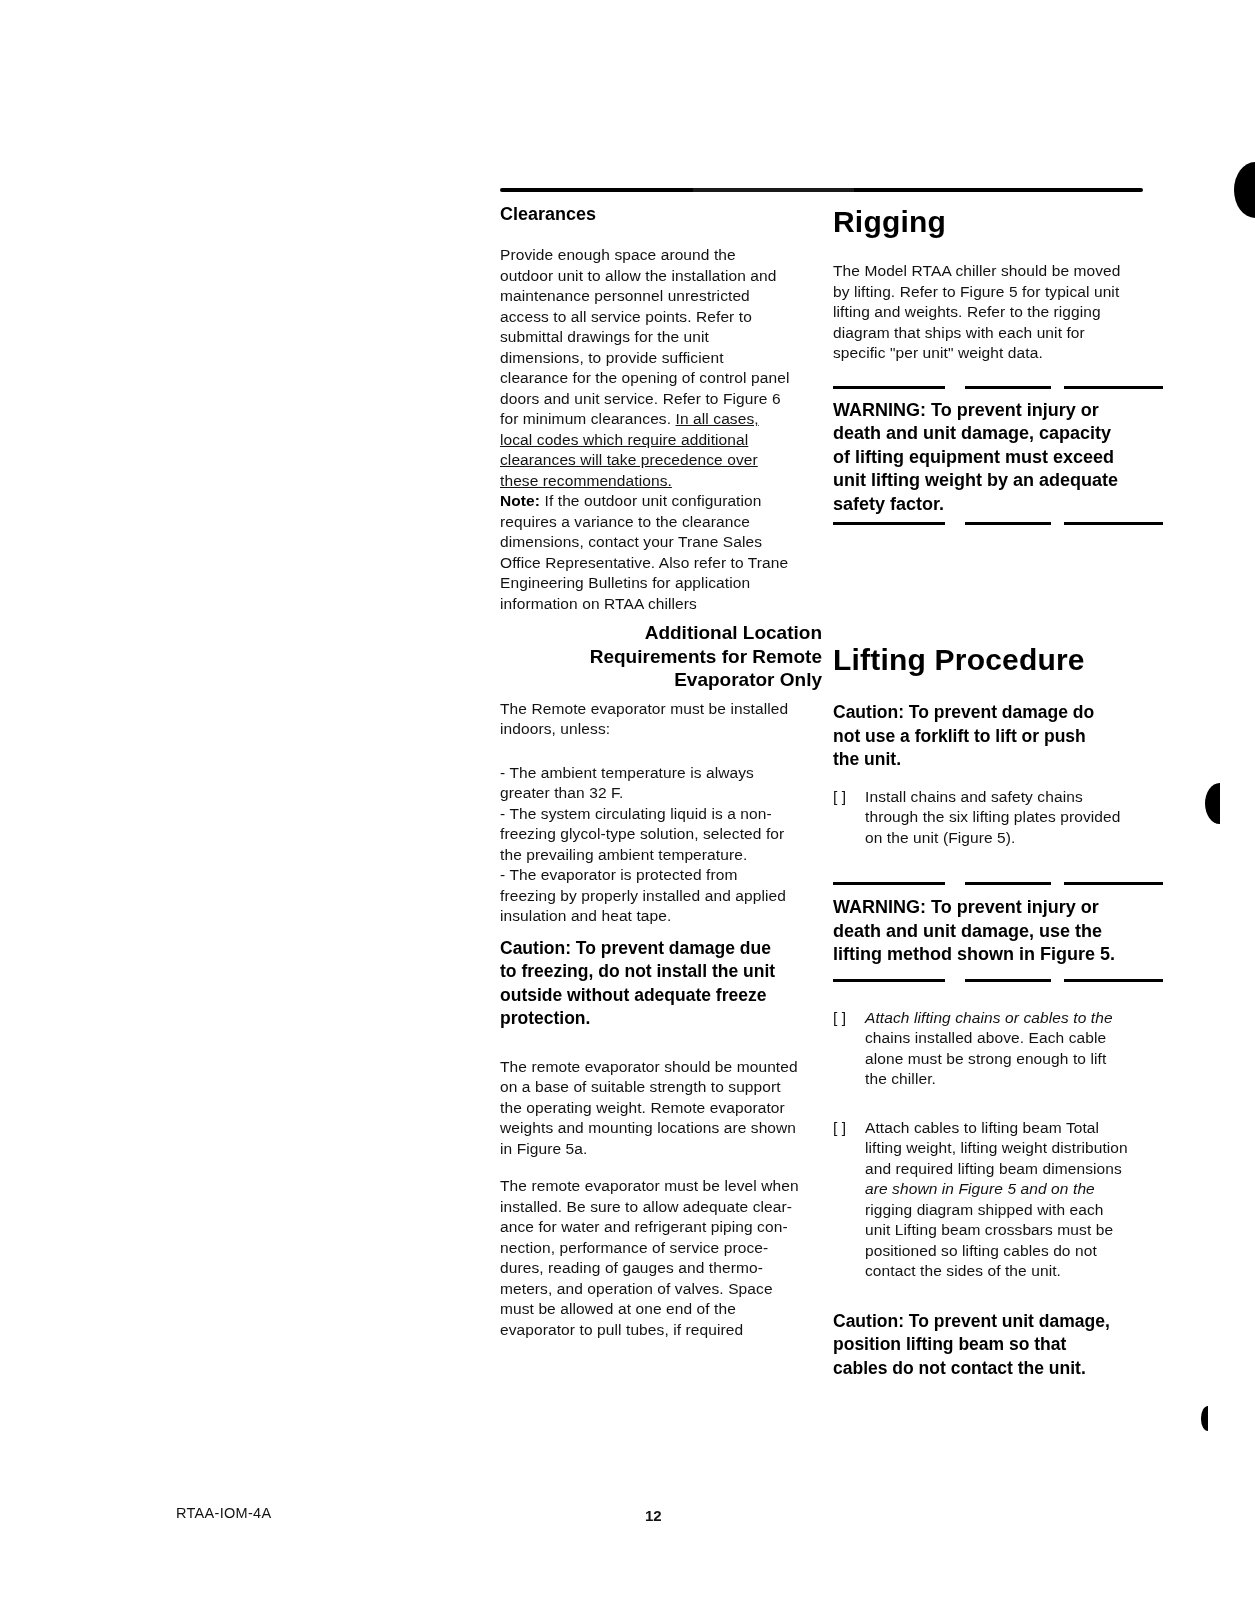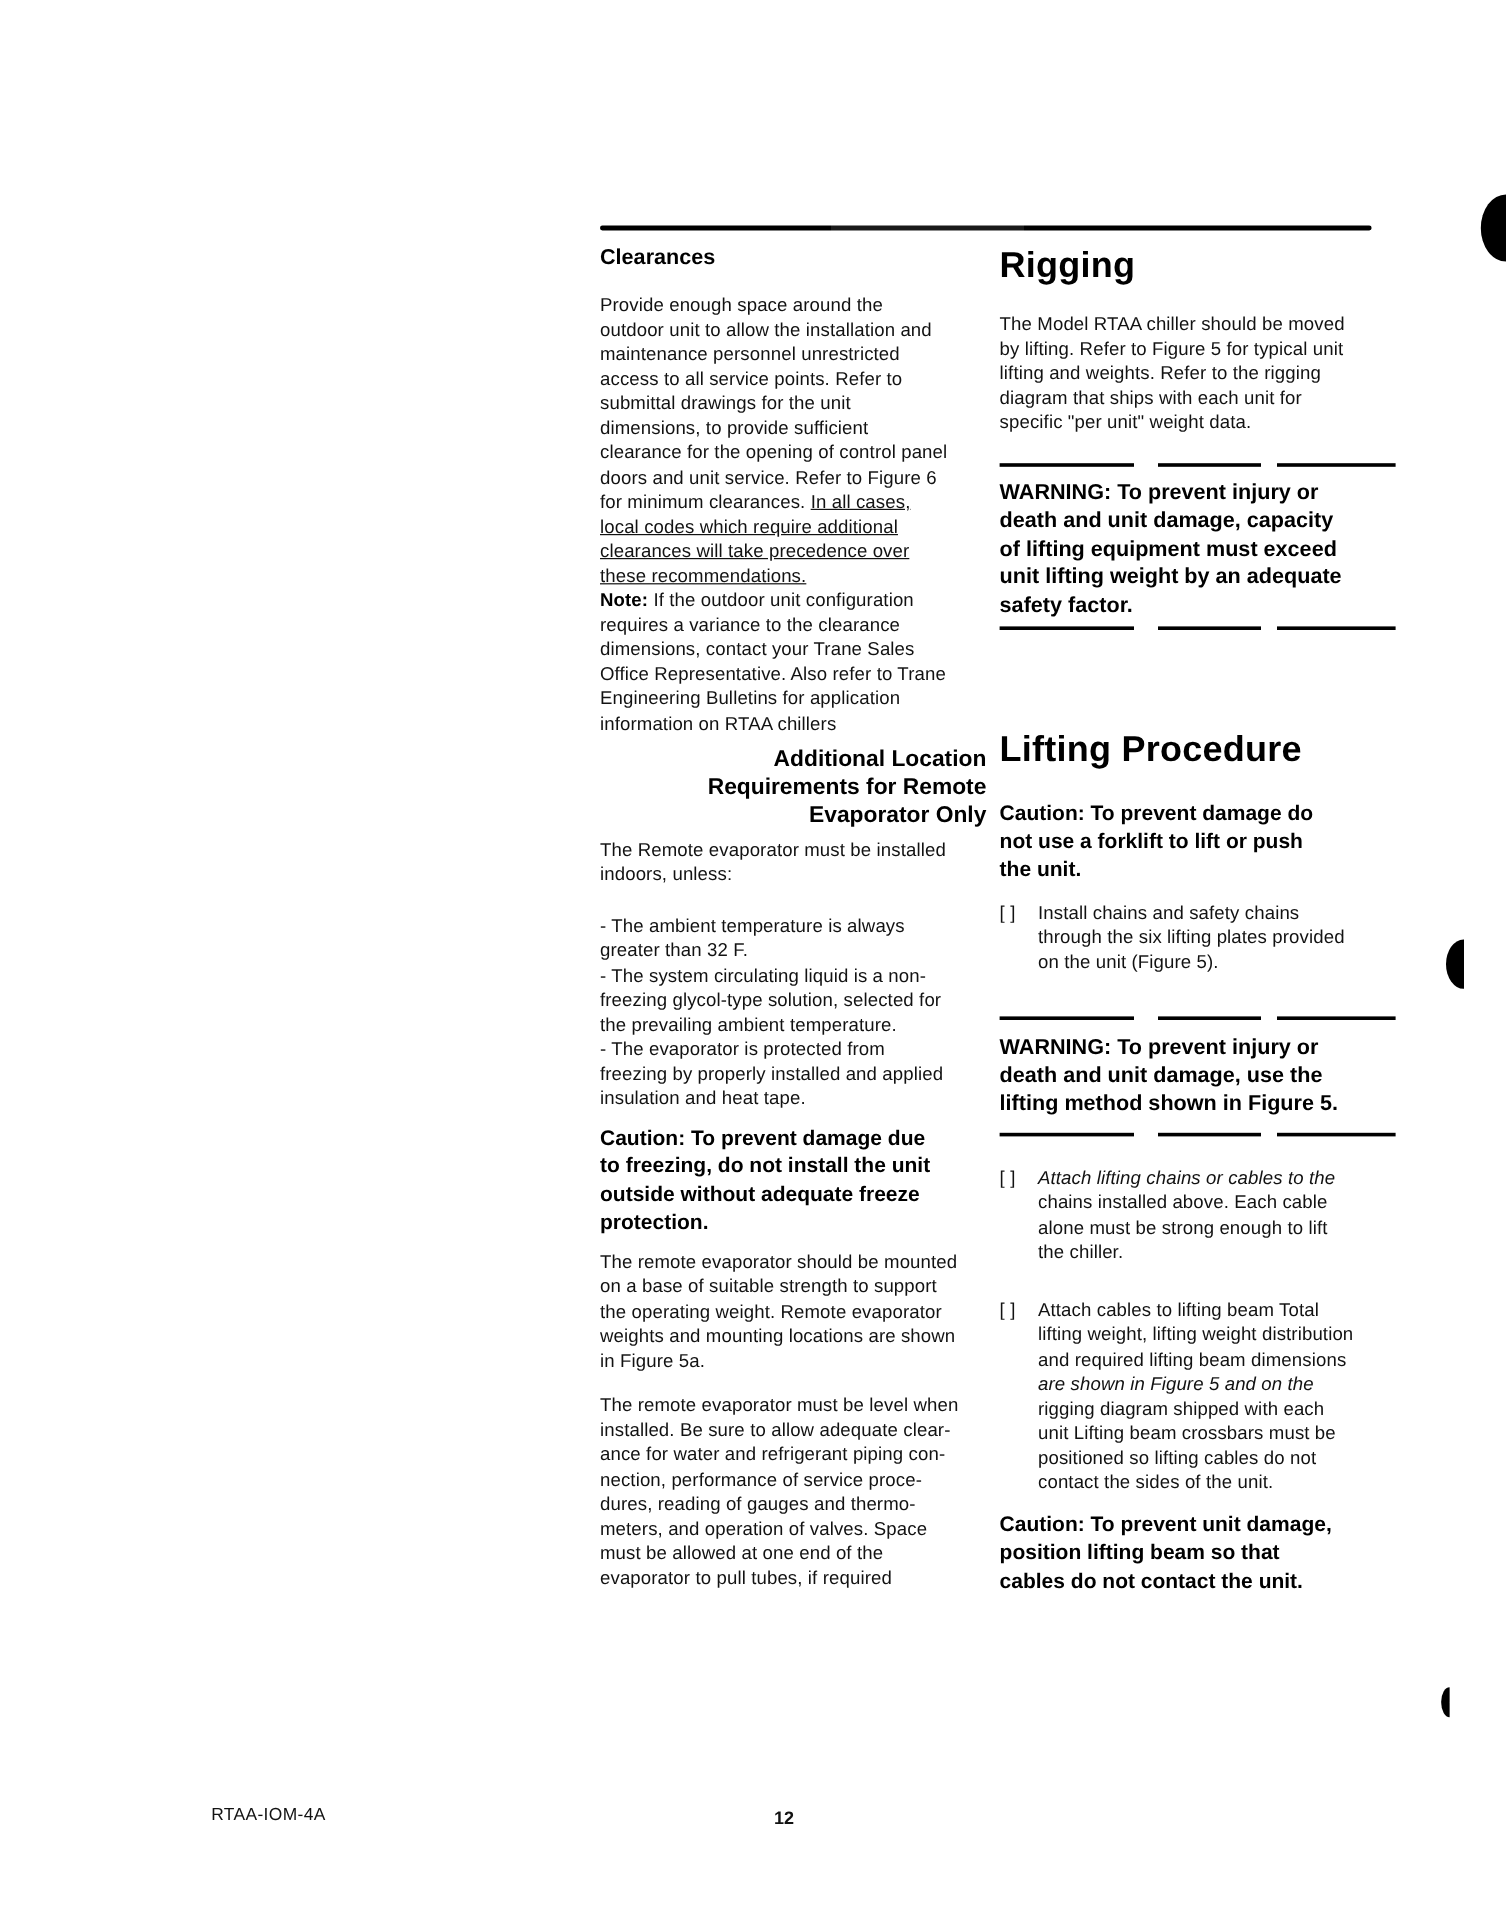--- a/index.html
+++ b/index.html
@@ -86,21 +86,21 @@
 the prevailing ambient temperature.
 - The evaporator is protected from
 freezing by properly installed and applied
 insulation and heat tape.</div>
 
   <div class="bold-block" style="margin-top:10px;">Caution: To prevent damage due
 to freezing, do not install the unit
 outside without adequate freeze
 protection.</div>
 
-  <div class="para" style="margin-top:12px;">The remote evaporator should be mounted
+  <div class="para" style="margin-top:26px;">The remote evaporator should be mounted
 on a base of suitable strength to support
 the operating weight.  Remote evaporator
 weights and mounting locations are shown
 in Figure 5a.</div>
 
   <div class="para" style="margin-top:17px;">The remote evaporator must be level when
 installed.  Be sure to allow adequate clear-
 ance for water and refrigerant piping con-
 nection, performance of service proce-
 dures, reading of gauges and thermo-
@@ -121,21 +121,21 @@
   <div class="warn-rule" style="margin-top:22px;"></div>
 
   <div class="warn" style="margin-top:10px;">WARNING: To prevent injury or
 death and unit damage, capacity
 of lifting equipment must exceed
 unit lifting weight by an adequate
 safety factor.</div>
 
   <div class="warn-rule" style="margin-top:6px;"></div>
 
-  <div class="h-big" style="margin-top:83px;">Lifting Procedure</div>
+  <div class="h-big" style="margin-top:118px;">Lifting Procedure</div>
 
   <div class="bold-block" style="margin-top:24px;">Caution: To prevent damage do
 not use a forklift to lift or push
 the unit.</div>
 
   <div class="check-item" style="margin-top:15px;">
     <span class="check-bracket">[ ]</span>
     <span class="check-text"><span>Install chains and safety chains
 through the six lifting plates provided
 on the unit (Figure 5).</span><span class="ital"></span><span></span></span>
@@ -162,19 +162,19 @@
     <span class="check-text"><span>Attach cables to lifting beam   Total
 lifting weight, lifting weight distribution
 and required lifting beam dimensions
 </span><span class="ital">are shown in Figure 5 and on the
 </span><span>rigging diagram shipped with each
 unit   Lifting beam crossbars must be
 positioned so lifting cables do not
 contact the sides of the unit.</span></span>
   </div>
 
-  <div class="bold-block" style="margin-top:12px;">Caution: To prevent unit damage,
+  <div class="bold-block" style="margin-top:28px;">Caution: To prevent unit damage,
 position lifting beam so that
 cables do not contact the unit.</div>
 </div>
 
 <div id="footer-left">RTAA-IOM-4A</div>
 <div id="page-num">12</div>
 
 </body></html>

